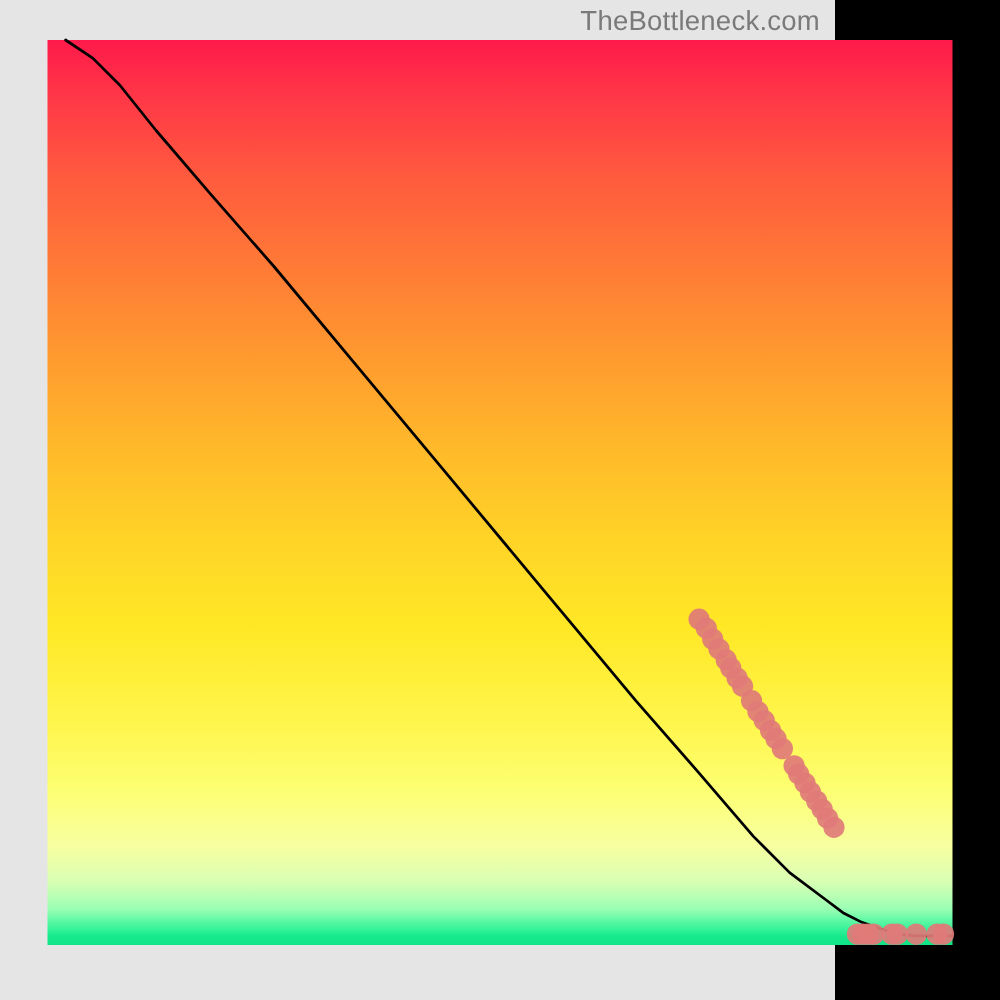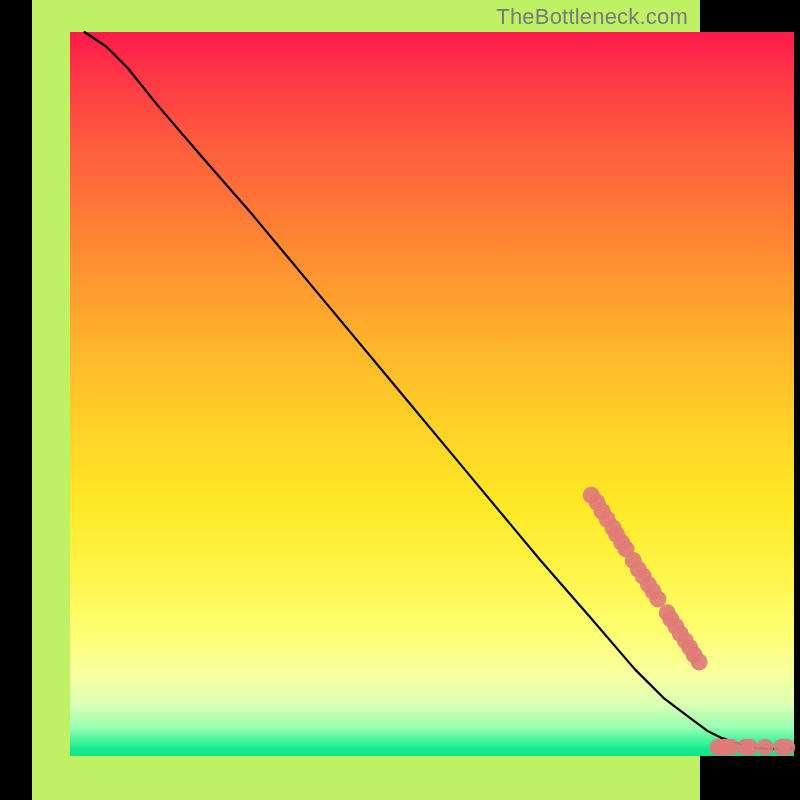--- a/index.html
+++ b/index.html
@@ -10,22 +10,21 @@
     height: 800px;
     position: relative;
     font-family: Arial, sans-serif;
   }
   .outer-frame {
     position: absolute;
     left: 0;
     top: 0;
     width: 668px;
     height: 800px;
-    background: #bef264;
-    margin-left: 32px;
+    background: #e5e5e5;
   }
   .attribution {
     position: absolute;
     top: 4px;
     right: 12px;
     color: #7a7a7a;
     font-size: 22px;
     font-weight: 500;
     letter-spacing: 0.2px;
   }

